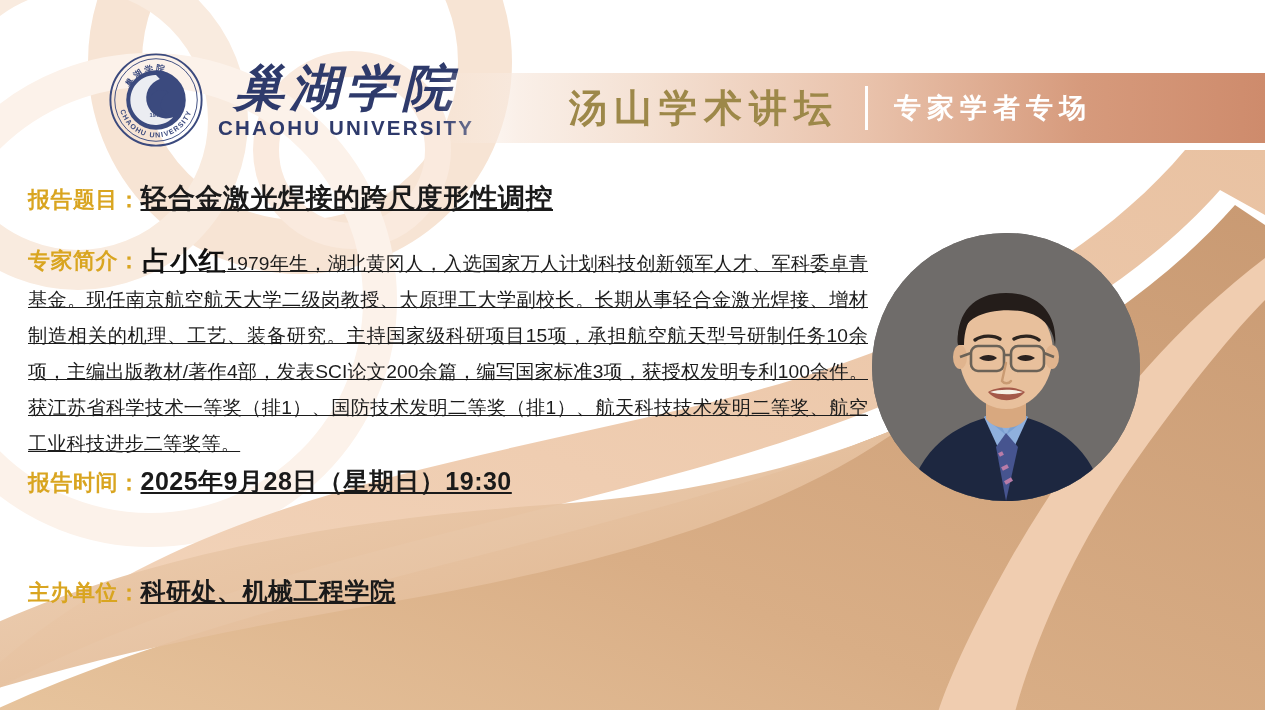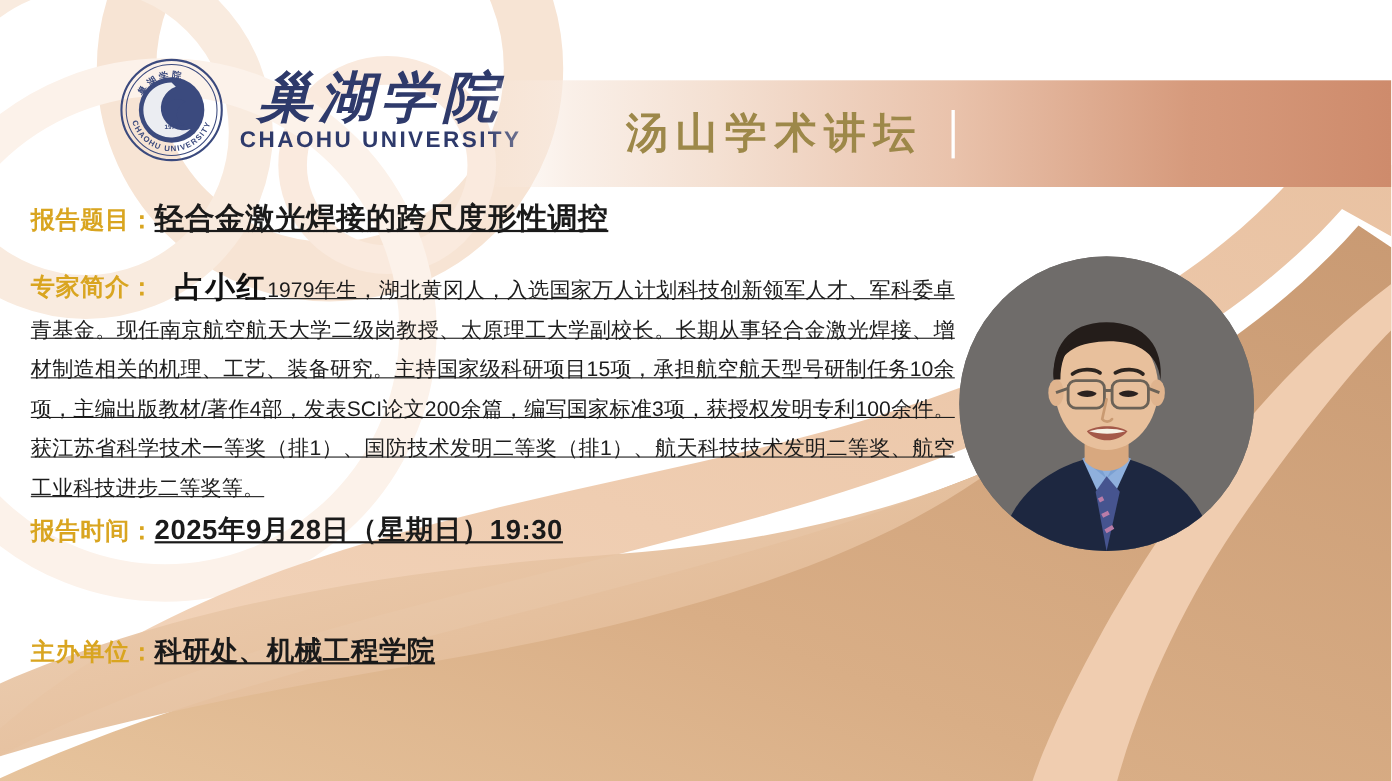--- a/index.html
+++ b/index.html
@@ -72,21 +72,21 @@
     letter-spacing: 2.2px;
     white-space: nowrap;
     margin-top: 2px;
   }
 
   .banner {
     position: absolute;
     left: 437px;
     top: 73px;
     width: 828px;
-    height: 97px;
+    height: 70px;
     background: linear-gradient(to right,
         rgba(250,243,236,0) 0%,
         rgba(248,234,224,0.75) 10%,
         #f4e0d2 26%,
         #e9c2ab 52%,
         #d69a7c 78%,
         #ce8b6c 100%);
     display: flex;
     align-items: center;
   }
@@ -158,21 +158,21 @@
   
   #row-bio {
     position: absolute;
     left: 28px;
     top: 243px;
     width: 840px;
   }
   #row-bio .label {
     float: left;
     line-height: 36px;
-    margin-right: 18px;
+    margin-right: 2px;
   }
   .bio-name {
     color: #111111;
     font-size: 27px;
     font-weight: bold;
     letter-spacing: 1px;
   }
   .bio-text {
     color: #1c1c1c;
     font-size: 19.2px;
@@ -271,20 +271,21 @@
 
       <div class="logo-wordmark">
         <div class="logo-cn">巢湖学院</div>
         <div class="logo-en">CHAOHU  UNIVERSITY</div>
       </div>
     </div>
 
     <div class="banner">
       <span class="banner-main">汤山学术讲坛</span>
       <span class="banner-divider"></span>
+      <span class="banner-sub">专家学者专场</span>
     </div>
   </div>
 
   <div class="content">
 
     <div class="row" id="row-title">
       <span class="label">报告题目：</span>
       <span class="value-strong">轻合金激光焊接的跨尺度形性调控</span>
     </div>
 

